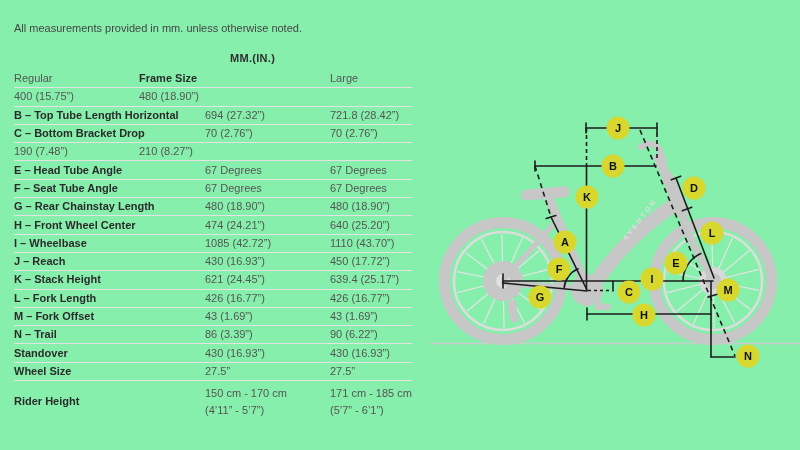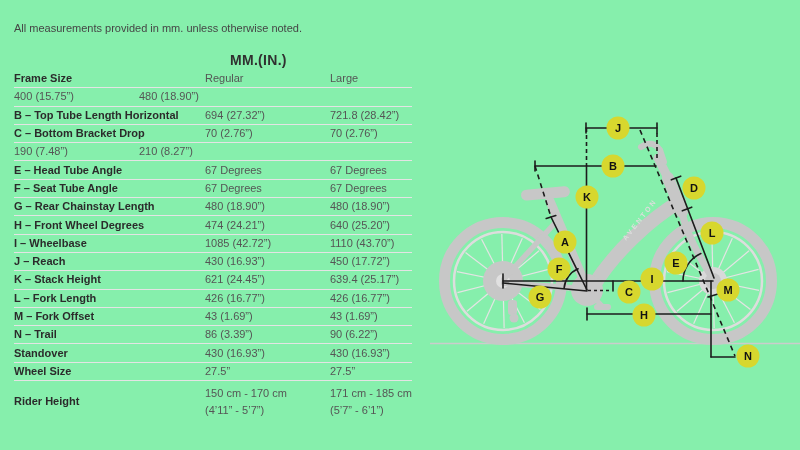--- a/index.html
+++ b/index.html
@@ -2,21 +2,21 @@
 <html><head>
 <meta charset="utf-8">
 <style>
   html,body{margin:0;padding:0;background:#fff;}
   .screen{
     position:relative;width:800px;height:450px;background:#86efac;overflow:hidden;
     font-family:"Liberation Sans",sans-serif;
     --line-color:#1c1c1c;--bike-color:#c7c7c7;--marker-color:#d7d72e;--ground-color:#cccccc;
   }
   .note{position:absolute;left:14px;top:22px;font-size:11px;color:#454545;}
-  .unit-header{position:absolute;left:205px;top:52px;font-size:14px;font-weight:700;color:#303030;letter-spacing:.3px;padding-left:25px;}
+  .unit-header{position:absolute;left:205px;top:52px;font-size:11px;font-weight:700;color:#303030;letter-spacing:.3px;padding-left:25px;}
   .geo-table{position:absolute;left:14px;top:70px;width:398px;}
   .trow{display:flex;align-items:center;height:18.3px;box-sizing:border-box;border-bottom:1px solid #e4e4e4;}
   .trow.tall{height:auto;min-height:39px;align-items:center;border-bottom:none;padding-top:2px;}
   .trow:last-child{border-bottom:none;}
   .c{font-size:11px;line-height:17px;white-space:pre-line;}
   .c.lbl{width:191px;font-weight:700;color:#2b2b2b;}
   .c.v1{width:125px;color:#555555;}
   .c.v2{width:82px;color:#555555;}
   .diagram{position:absolute;left:430px;top:80px;}
   .ml{stroke:var(--line-color);stroke-width:1.6;fill:none;stroke-linecap:round;}
@@ -35,22 +35,22 @@
 </head>
 <body>
 
 <div class="screen" style="--line-color: #1c1c1c; --bike-color: #c7c7c7; --marker-color: #d7d72e; --ground-color: #cccccc;">
 
   <div class="note">All measurements provided in mm. unless otherwise noted.</div>
   <div class="unit-header">MM.(IN.)</div>
 
   <div class="geo-table" id="geo-table">
       <div class="trow">
+        <div class="c v1">Regular</div>
         <div class="c lbl">Frame Size</div>
-        <div class="c v1">Regular</div>
         <div class="c v2">Large</div>
       </div>
       <div class="trow">
         <div class="c v1">400 (15.75”)</div>
         <div class="c v2">480 (18.90”)</div>
       </div>
       <div class="trow">
         <div class="c lbl">B – Top Tube Length Horizontal</div>
         <div class="c v1">694 (27.32”)</div>
         <div class="c v2">721.8 (28.42”)</div>
@@ -73,21 +73,21 @@
         <div class="c lbl">F – Seat Tube Angle</div>
         <div class="c v1">67 Degrees</div>
         <div class="c v2">67 Degrees</div>
       </div>
       <div class="trow">
         <div class="c lbl">G – Rear Chainstay Length</div>
         <div class="c v1">480 (18.90”)</div>
         <div class="c v2">480 (18.90”)</div>
       </div>
       <div class="trow">
-        <div class="c lbl">H – Front Wheel Degrees</div>
+        <div class="c lbl">H – Front Wheel Center</div>
         <div class="c v1">474 (24.21”)</div>
         <div class="c v2">640 (25.20”)</div>
       </div>
       <div class="trow">
         <div class="c lbl">I – Wheelbase</div>
         <div class="c v1">1085 (42.72”)</div>
         <div class="c v2">1110 (43.70”)</div>
       </div>
       <div class="trow">
         <div class="c lbl">J – Reach</div>

